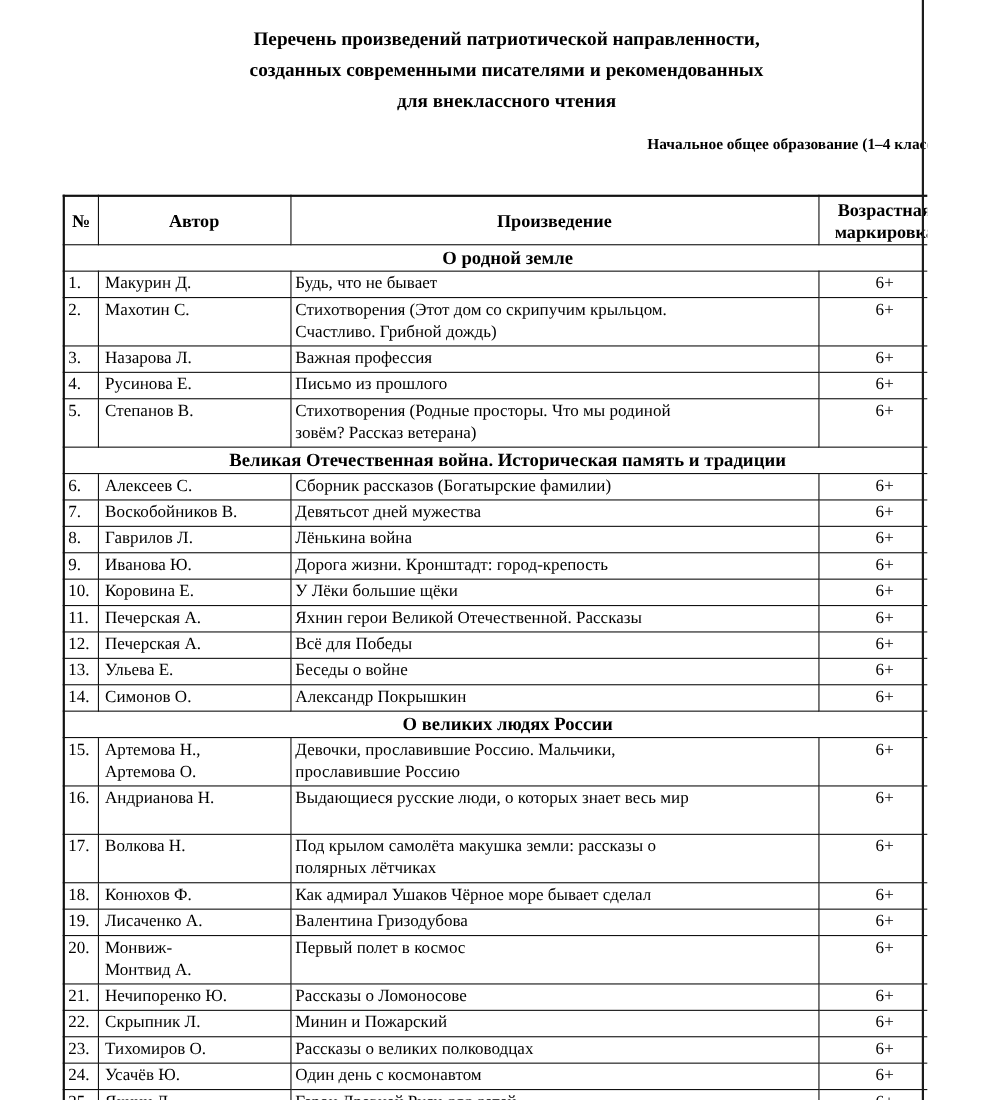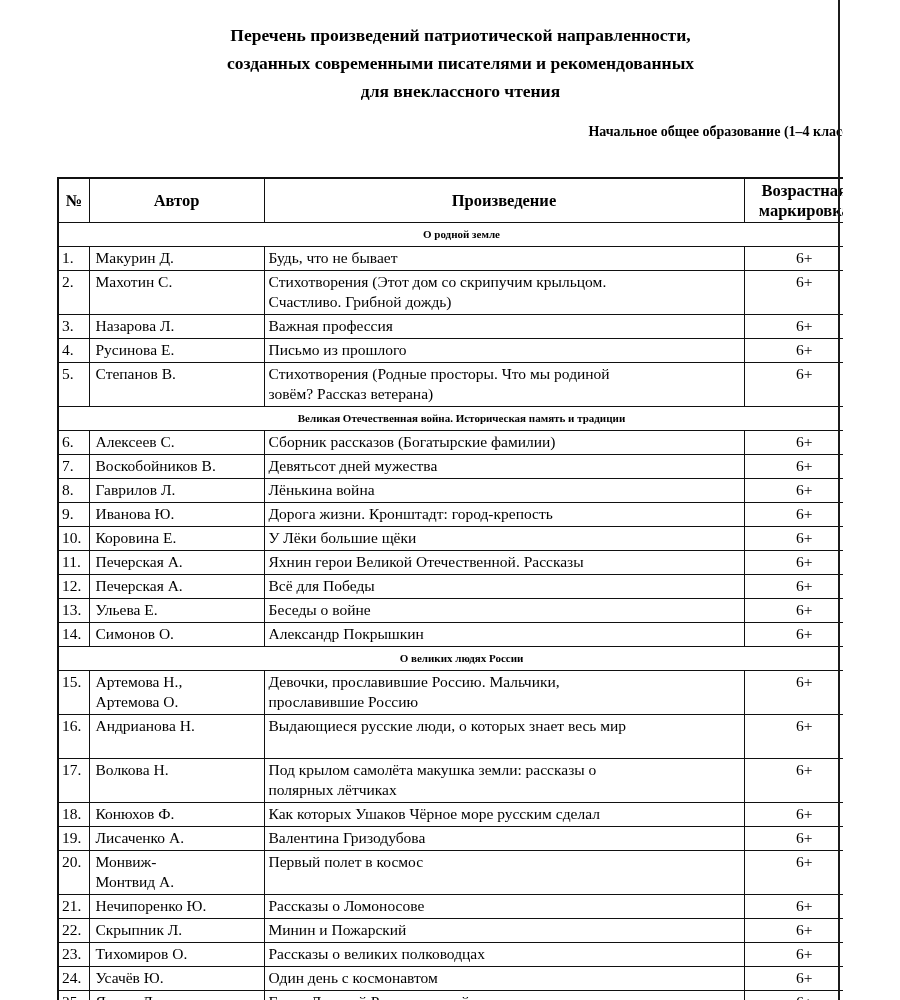--- a/index.html
+++ b/index.html
@@ -60,21 +60,21 @@
     white-space:pre-line;
     overflow:hidden;
   }
   td.num { padding-left:3px; padding-right:1px; }
   td.author { padding-left:6px; }
   td.work { padding-left:4px; }
   td.age { text-align:center; white-space:normal; }
   tr.section td {
     text-align:center;
     font-weight:bold;
-    font-size:11px;
+    font-size:17px;
     line-height:21px;
     padding:1px 4px;
     white-space:normal;
   }
 </style>
 </head>
 <body>
 
 <div class="page">
   <div class="content">
@@ -211,21 +211,21 @@
           <tr>
             <td class="num">17.</td>
             <td class="author">Волкова Н.</td>
             <td class="work">Под крылом самолёта макушка земли: рассказы о
 полярных лётчиках</td>
             <td class="age">6+</td>
           </tr>
           <tr>
             <td class="num">18.</td>
             <td class="author">Конюхов Ф.</td>
-            <td class="work">Как которых Ушаков Чёрное море русским сделал</td>
+            <td class="work">Как адмирал Ушаков Чёрное море бывает сделал</td>
             <td class="age">6+</td>
           </tr>
           <tr>
             <td class="num">19.</td>
             <td class="author">Лисаченко А.</td>
             <td class="work">Валентина Гризодубова</td>
             <td class="age">6+</td>
           </tr>
           <tr>
             <td class="num">20.</td>

